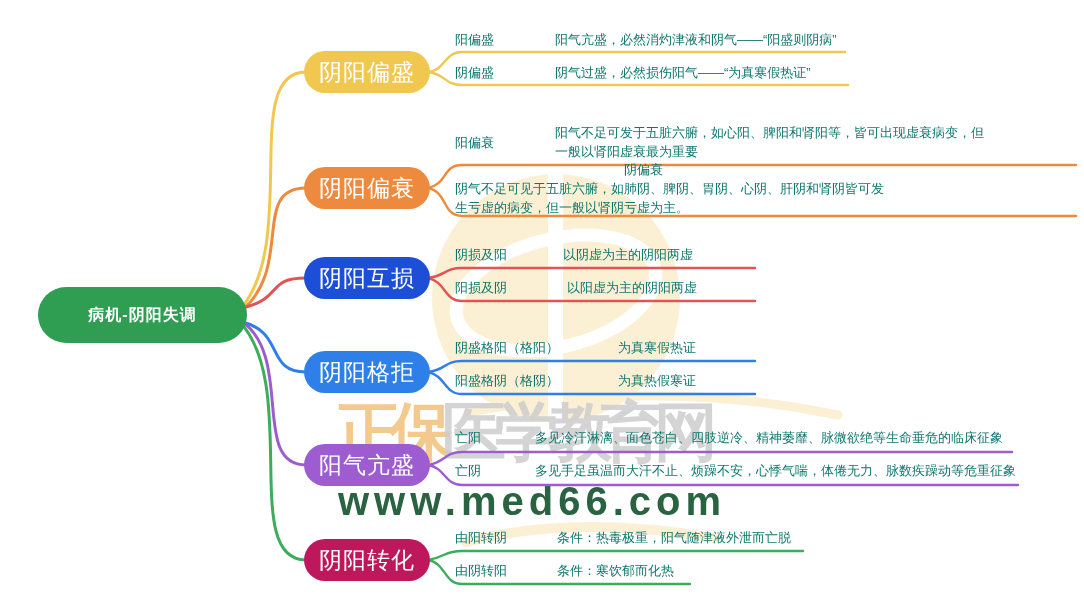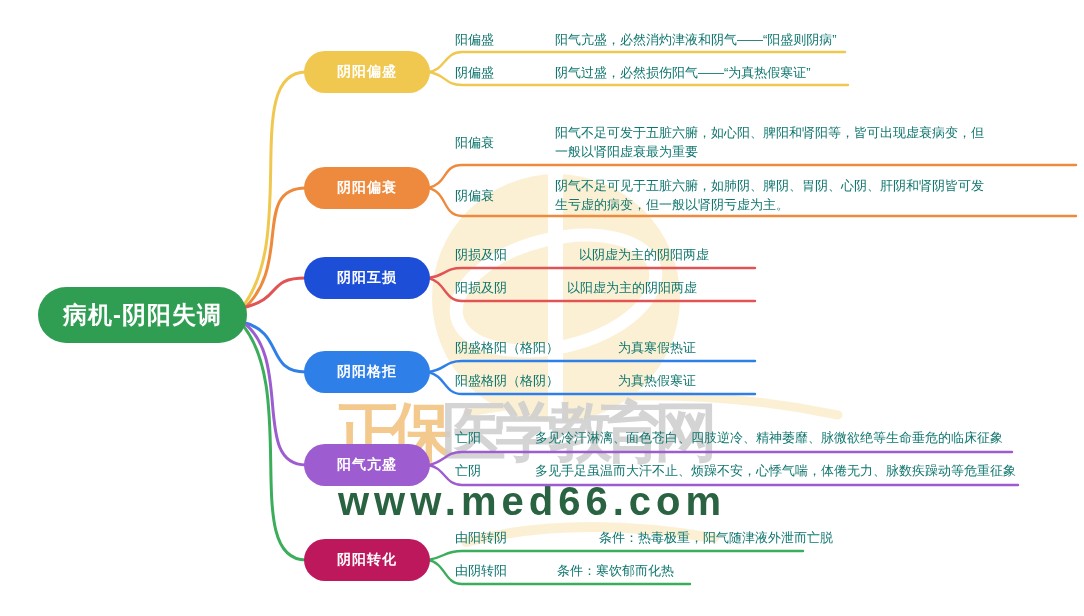--- a/index.html
+++ b/index.html
@@ -10,26 +10,26 @@
   svg.layer{position:absolute;left:0;top:0;pointer-events:none;}
   #logo-layer{z-index:1;}
   #line-layer{z-index:3;}
   .wm{position:absolute;z-index:2;pointer-events:none;white-space:nowrap;font-weight:bold;}
   #wm-brand{left:336px;top:400px;font-size:64px;letter-spacing:-11px;line-height:1;}
   #wm-brand .p1{color:#F0B867;opacity:.75;}
   #wm-brand .p2{color:#CDCDCD;opacity:.85;}
   #wm-url{left:338px;top:479px;font-size:40px;letter-spacing:5px;color:#14532d;opacity:.9;font-weight:bold;}
   .pill{
     position:absolute;z-index:4;display:flex;align-items:center;justify-content:center;
-    color:#fff;font-weight:bold;border-radius:22px;left:304px;width:126px;height:42px;
-    font-size:14px;letter-spacing:1px;
+    color:#fff;font-weight:normal;border-radius:22px;left:304px;width:126px;height:42px;
+    font-size:23px;letter-spacing:1px;
   }
   #root-pill{
     position:absolute;z-index:4;left:38px;top:287px;width:209px;height:56px;border-radius:28px;
-    display:flex;align-items:center;justify-content:center;color:#fff;font-weight:bold;font-size:24px;
+    display:flex;align-items:center;justify-content:center;color:#fff;font-weight:bold;font-size:16px;
     letter-spacing:1px;
   }
   .row{
     position:absolute;z-index:4;left:455px;display:flex;align-items:center;
     font-size:13px;color:#0f766e;line-height:18px;
   }
   .row .term{flex:0 0 auto;}
   .row .desc{flex:0 0 auto;white-space:nowrap;}
   .row.wrap{line-height:19px;}
   .row.wrap .desc{white-space:normal;width:438px;}
@@ -87,34 +87,34 @@
   <div class="pill" style="top: 351px; background-color: rgb(46, 127, 232);">阴阳格拒</div>
   <div class="pill" style="top: 444px; background-color: rgb(157, 92, 208);">阳气亢盛</div>
   <div class="pill" style="top: 539px; background-color: #be185d;">阴阳转化</div>
 
   <div class="row" style="top:31px;">
     <span class="term" style="width:100px;">阳偏盛</span>
     <span class="desc">阳气亢盛，必然消灼津液和阴气——“阳盛则阴病”</span>
   </div>
   <div class="row" style="top:64px;">
     <span class="term" style="width:100px;">阴偏盛</span>
-    <span class="desc">阴气过盛，必然损伤阳气——“为真热假寒证”</span>
+    <span class="desc">阴气过盛，必然损伤阳气——“为真寒假热证”</span>
   </div>
 
   <div class="row wrap" style="top:123px;">
     <span class="term" style="width:100px;">阳偏衰</span>
     <span class="desc">阳气不足可发于五脏六腑，如心阳、脾阳和肾阳等，皆可出现虚衰病变，但一般以肾阳虚衰最为重要</span>
   </div>
-  <div class="row wrap" style="top:176px;">
+  <div class="row wrap" style="top:160px;flex-direction:column;">
     <span class="term" style="width:100px;">阴偏衰</span>
     <span class="desc">阴气不足可见于五脏六腑，如肺阴、脾阴、胃阴、心阴、肝阴和肾阴皆可发生亏虚的病变，但一般以肾阴亏虚为主。</span>
   </div>
 
   <div class="row" style="top:246px;">
-    <span class="term" style="width:124px;">阴损及阳</span>
+    <span class="term" style="width:108px;">阴损及阳</span>
     <span class="desc">以阴虚为主的阴阳两虚</span>
   </div>
   <div class="row" style="top:279px;">
     <span class="term" style="width:112px;">阳损及阴</span>
     <span class="desc">以阳虚为主的阴阳两虚</span>
   </div>
 
   <div class="row" style="top:339px;">
     <span class="term" style="width:163px;">阴盛格阳（格阳）</span>
     <span class="desc">为真寒假热证</span>
@@ -126,21 +126,21 @@
 
   <div class="row" style="top:429px;">
     <span class="term" style="width:80px;">亡阳</span>
     <span class="desc">多见冷汗淋漓、面色苍白、四肢逆冷、精神萎靡、脉微欲绝等生命垂危的临床征象</span>
   </div>
   <div class="row" style="top:462px;">
     <span class="term" style="width:80px;">亡阴</span>
     <span class="desc">多见手足虽温而大汗不止、烦躁不安，心悸气喘，体倦无力、脉数疾躁动等危重征象</span>
   </div>
 
-  <div class="row" style="top:529px;gap:42px;">
+  <div class="row" style="top:529px;">
     <span class="term" style="width:102px;">由阳转阴</span>
     <span class="desc">条件：热毒极重，阳气随津液外泄而亡脱</span>
   </div>
   <div class="row" style="top:562px;">
     <span class="term" style="width:102px;">由阴转阳</span>
     <span class="desc">条件：寒饮郁而化热</span>
   </div>
 
 </div>
 

